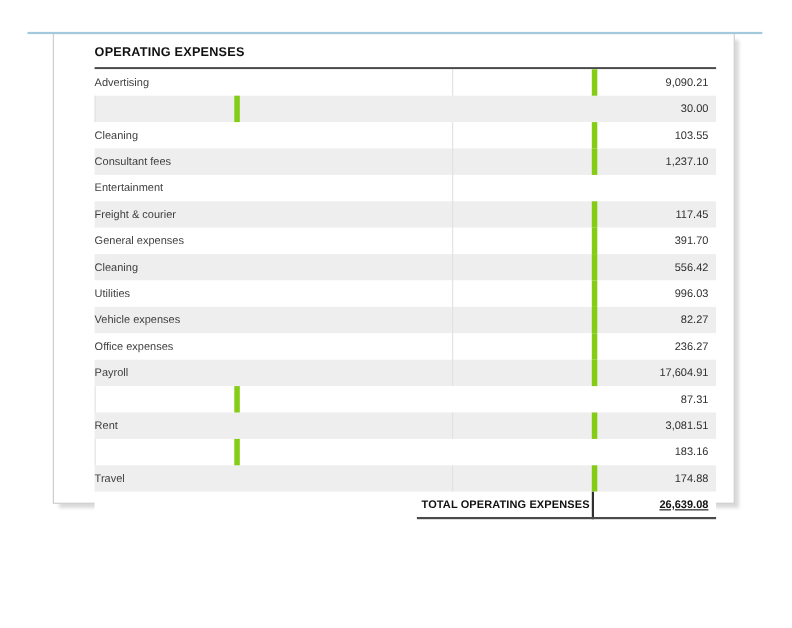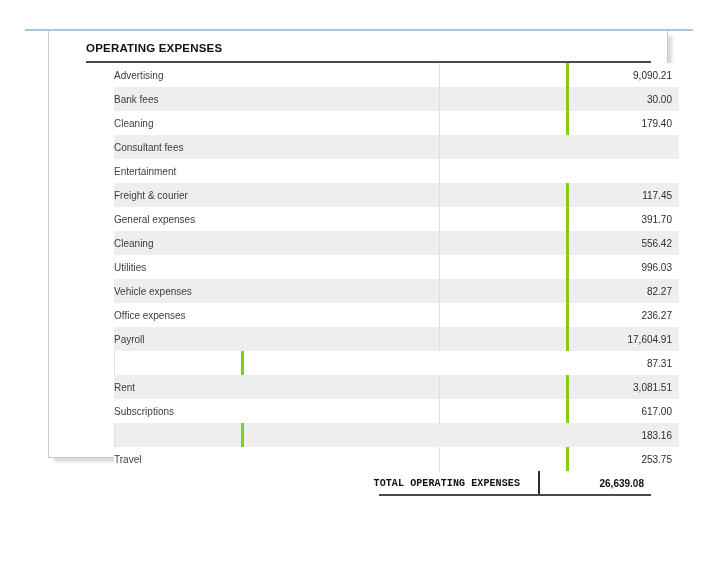--- a/index.html
+++ b/index.html
@@ -27,50 +27,50 @@
   }
 
   .section { padding: 11px 16px 0 37px; }
 
   .section-title {
     font-size: 11.5px; line-height: 13px; font-weight: bold;
     color: #111111; letter-spacing: 0.2px;
   }
   .title-rule { height: 2px; background: #4b4b4b; margin-top: 6px; }
 
-  .rows { width: 100%; margin-left: 28px; }
+  .rows { width: 100%; }
   .row {
     display: flex; align-items: stretch;
     height: 24px; font-size: 10px; color: #3e3e3e;
     background: #ffffff;
   }
   .row:nth-child(even) { background: #eeeeef; }
   .cell { display: flex; align-items: center; }
   .cell.desc { width: 325px; }
   .cell.mid  { width: 127px; border-left: 1px solid #e0e0e0; }
   .cell.amt  {
-    flex: 1; border-left: 3px solid #84cc16;
+    flex: 1; border-left: 5px solid #84cc16;
     justify-content: flex-end; padding-right: 7px; color: #2e2e2e; text-align: right;
   }
 
   .total-row {
     position: relative; display: flex; align-items: stretch;
     height: 25px; background: #ffffff;
     font-size: 10px; font-weight: bold; color: #111111;
   }
   .total-label {
     width: 452px; display: flex; align-items: center;
-    justify-content: flex-end; padding-right: 18px;
+    justify-content: flex-end; padding-right: 2px;
     letter-spacing: 0.1px;
-    font-family: Liberation Mono, monospace;
   }
   .total-amount {
     flex: 1; display: flex; align-items: center;
     justify-content: flex-end; padding-right: 7px;
     border-left: 2px solid #2f2f2f;
+    text-decoration: underline;
   }
   .total-underline {
     position: absolute; left: 293px; right: 0; bottom: 0;
     height: 2px; background: #4a4a4a;
   }
 </style>
 </head>
 <body>
 
 <div class="screen">
@@ -84,34 +84,34 @@
       <div class="title-rule"></div>
 
       <div class="rows" id="rows">
   <div class="row">
     <div class="cell desc">Advertising</div>
     <div class="cell mid"></div>
     <div class="cell amt">9,090.21</div>
   </div>
 
   <div class="row">
-    <div class="cell desc">Bank fees</div>
     <div class="cell mid"></div>
     <div class="cell amt">30.00</div>
   </div>
 
   <div class="row">
     <div class="cell desc">Cleaning</div>
     <div class="cell mid"></div>
-    <div class="cell amt">179.40</div>
+    <div class="cell amt">103.55</div>
   </div>
 
   <div class="row">
     <div class="cell desc">Consultant fees</div>
     <div class="cell mid"></div>
+    <div class="cell amt">1,237.10</div>
   </div>
 
   <div class="row">
     <div class="cell desc">Entertainment</div>
     <div class="cell mid"></div>
   </div>
 
   <div class="row">
     <div class="cell desc">Freight &amp; courier</div>
     <div class="cell mid"></div>
@@ -159,35 +159,30 @@
     <div class="cell amt">87.31</div>
   </div>
 
   <div class="row">
     <div class="cell desc">Rent</div>
     <div class="cell mid"></div>
     <div class="cell amt">3,081.51</div>
   </div>
 
 
-  <div class="row">
-    <div class="cell desc">Subscriptions</div>
-    <div class="cell mid"></div>
-    <div class="cell amt">617.00</div>
-  </div>
 
   <div class="row">
     <div class="cell mid"></div>
     <div class="cell amt">183.16</div>
   </div>
 
   <div class="row">
     <div class="cell desc">Travel</div>
     <div class="cell mid"></div>
-    <div class="cell amt">253.75</div>
+    <div class="cell amt">174.88</div>
   </div>
 </div>
 
       <div class="total-row">
         <div class="total-label">TOTAL OPERATING EXPENSES</div>
         <div class="total-amount">26,639.08</div>
         <div class="total-underline"></div>
       </div>
 
     </div>

